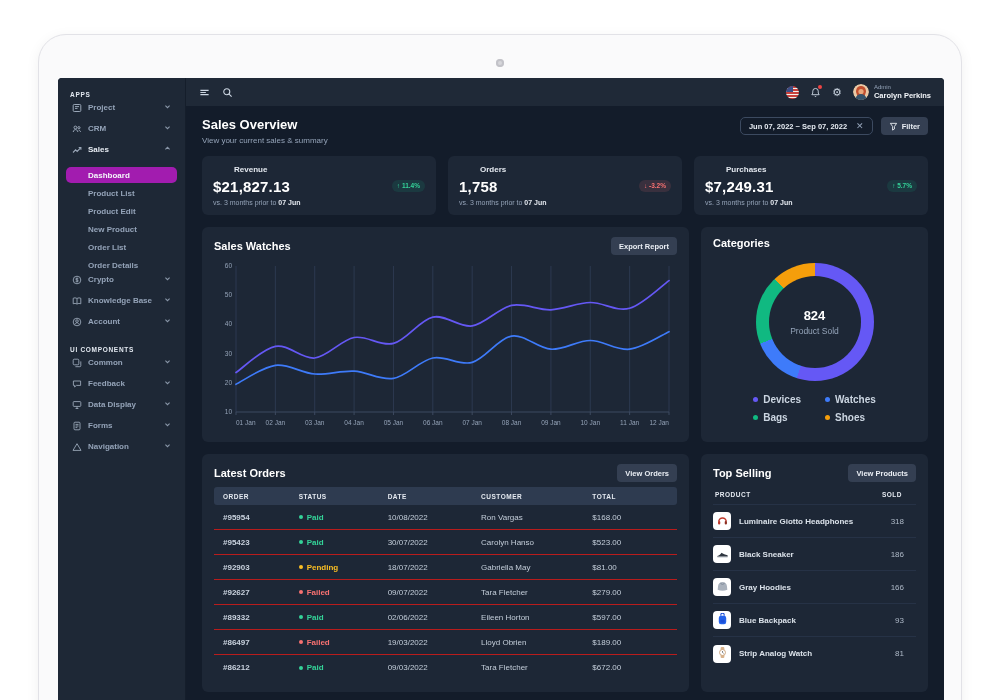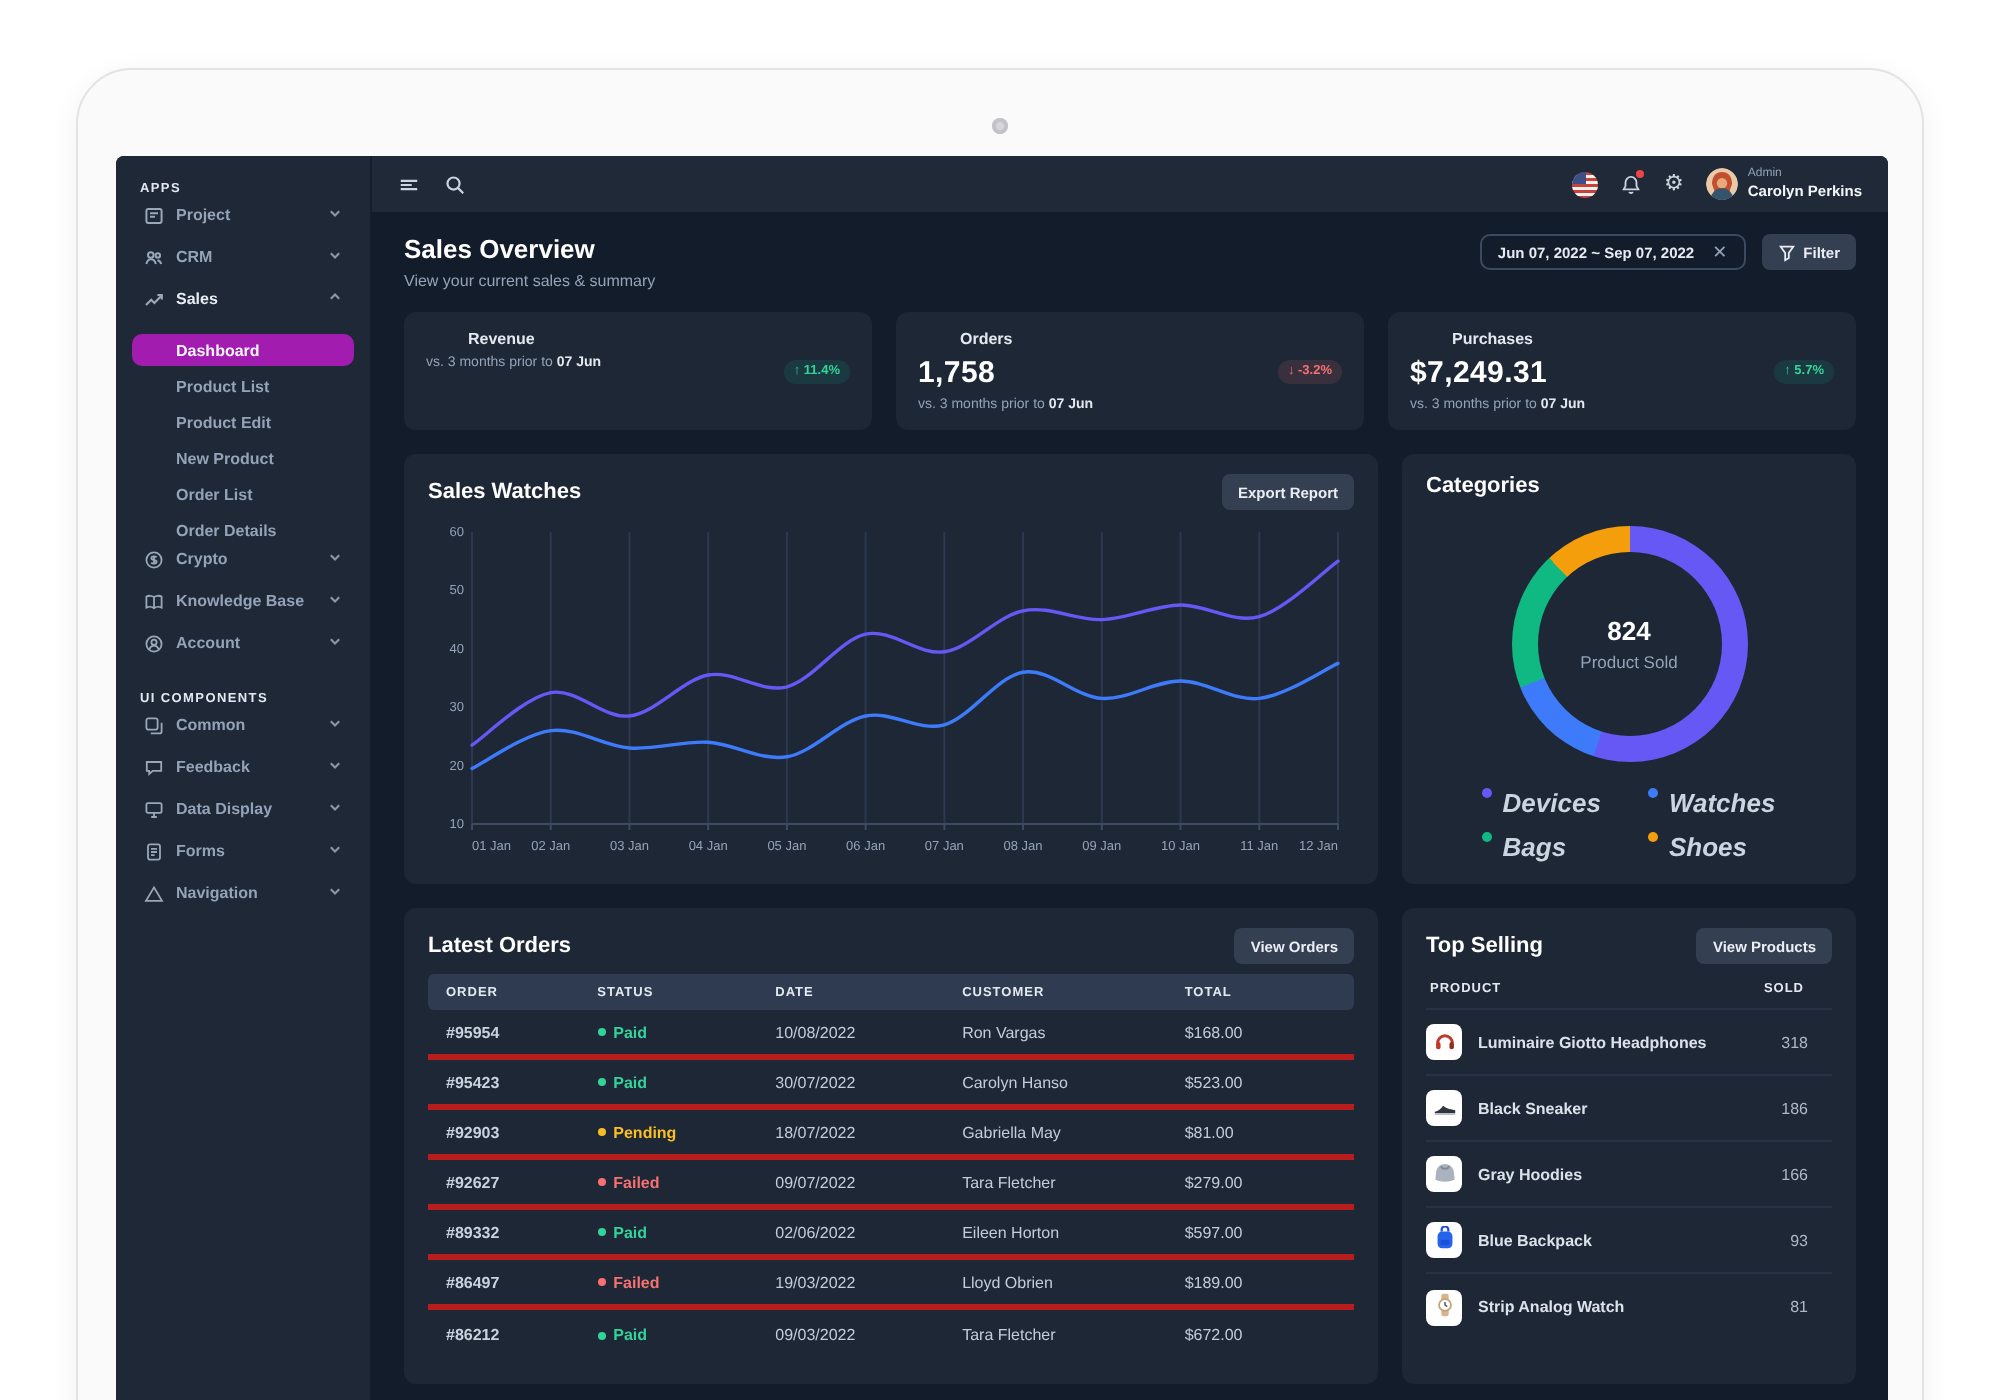--- a/index.html
+++ b/index.html
@@ -93,29 +93,29 @@
   .cat-card { height:215px; margin-bottom:12px; }
   .ts-card { height:238px; }
   
   .donut-wrap { display:flex; flex-direction:column; align-items:center; padding-top:9px; }
   .donut { width:118px; height:118px; border-radius:50%; position:relative; }
   .donut-hole { position:absolute; inset:13px; border-radius:50%; background:#1d2736;
     display:flex; flex-direction:column; align-items:center; justify-content:center; gap:3px; }
   .donut-value { font-size:13px; font-weight:bold; color:#ffffff; }
   .donut-label { font-size:8.5px; color:#94a3b8; }
   .legend { display:grid; grid-template-columns:auto auto; gap:7px 24px; margin-top:13px; }
-  .legend-item { display:flex; gap:5px; font-size:13px; font-weight:bold;
-    color:#cbd5e1;font-style:italic; }
+  .legend-item { display:flex; align-items:center; gap:5px; font-size:10px; font-weight:bold;
+    color:#cbd5e1; }
   .legend-dot { width:5px; height:5px; border-radius:50%; }
   
   .table-head { display:grid; grid-template-columns:17% 20% 21% 25% 17%; background:#2e3b50;
     border-radius:3px; height:18px; align-items:center; padding:0 9px; font-size:6.5px;
     font-weight:bold; letter-spacing:.5px; color:#e4e9f0; }
   .trow { display:grid; grid-template-columns:17% 20% 21% 25% 17%; height:25px; align-items:center;
-    padding:0 9px; font-size:8px; color:#c3cdd9; border-bottom:3px solid #b91c1c; cursor:pointer; }
+    padding:0 9px; font-size:8px; color:#c3cdd9; border-bottom:1px solid #b91c1c; cursor:pointer; }
   .trow:last-child { border-bottom:none; }
   .order-cell { font-weight:bold; color:#c9d2de; }
   .status-cell { display:flex; align-items:center; gap:4px; font-weight:bold; }
   .dot { width:4px; height:4px; border-radius:50%; }
   
   .ts-head { display:flex; align-items:center; padding:4px 2px 6px; font-size:6.5px;
     font-weight:bold; letter-spacing:.5px; color:#e4e9f0; border-bottom:1px solid #263246; }
   .ts-head .ts-sold-h { margin-left:auto; padding-right:12px; }
   .ts-row { display:flex; align-items:center; gap:8px; height:33px; border-bottom:1px solid #263246;
     font-size:8px; font-weight:bold; color:#dbe2ea; cursor:pointer; }
@@ -360,20 +360,21 @@
                   </svg>
               </span>
               <span>Filter</span>
             </button>
           </div>
         </div>
 
         <div class="stats-row" id="stats-row">
             <div class="stat-card">
               <div class="stat-label">Revenue</div>
+              <div class="stat-value">$21,827.13</div>
               <div class="stat-sub"><span>vs. 3 months prior to </span><span class="cmp-date">07 Jun</span></div>
               <span class="badge up">↑ 11.4%</span>
             </div>
             <div class="stat-card">
               <div class="stat-label">Orders</div>
               <div class="stat-value">1,758</div>
               <div class="stat-sub"><span>vs. 3 months prior to </span><span class="cmp-date">07 Jun</span></div>
               <span class="badge down">↓ -3.2%</span>
             </div>
             <div class="stat-card">

